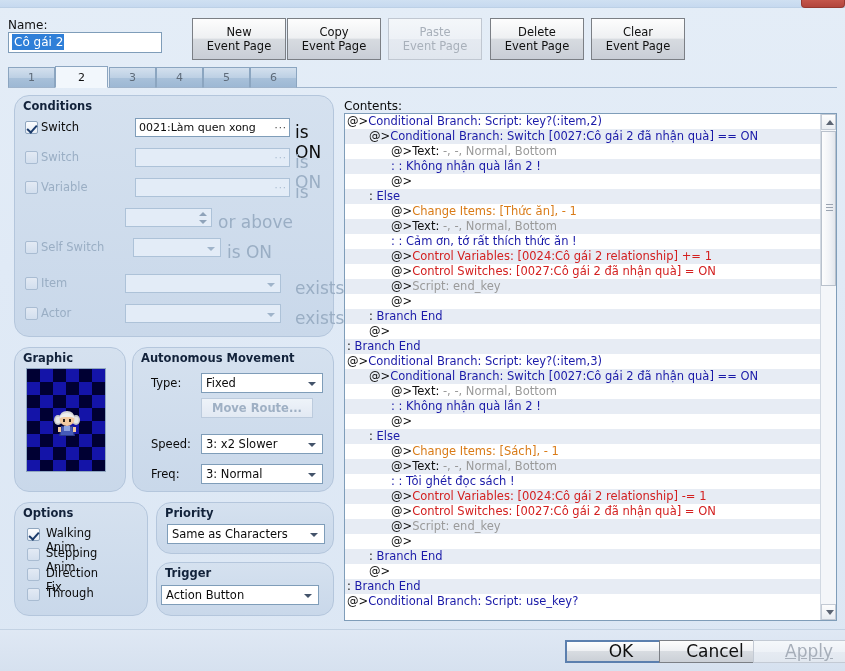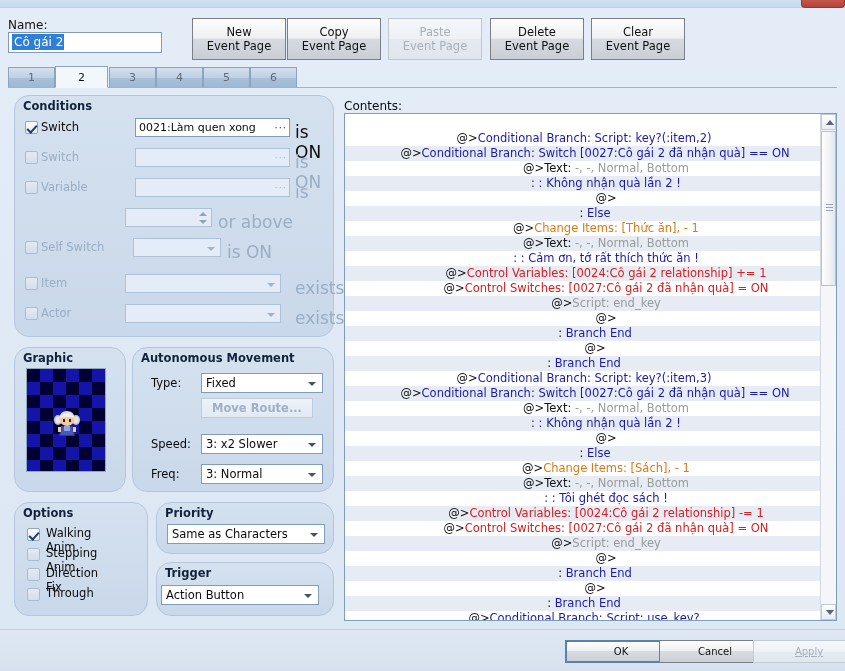--- a/index.html
+++ b/index.html
@@ -163,21 +163,21 @@
   
   #priority { left:156px; top:502px; width:178px; height:52px; }
   #trigger  { left:156px; top:562px; width:178px; height:54px; }
 
   
   #contentslabel { position:absolute; left:344px; top:99px; font-size:12px; }
   #contentsbox {
     position:absolute; left:344px; top:113px; width:493px; height:508px;
     background:#ffffff; border:1px solid #7f9db9; overflow:hidden;
   }
-  #contentslist { position:absolute; left:0; top:17px; width:476px;text-align:center; }
+  #contentslist { position:absolute; left:0; top:0; width:476px; }
   .crow {
     height:15px; line-height:15px; white-space:nowrap; overflow:hidden;
     font-size:11.5px; font-family:"DejaVu Sans", sans-serif; padding-left:2px;
   }
   .crow.alt { background:#e7ecf4; }
   .ind { display:inline-block; }
   .tok-blue { color:#1a1aa8; }
   .tok-red  { color:#d32020; }
   .tok-orange { color:#d97b17; }
   .tok-gray { color:#9a9a9a; }
@@ -208,21 +208,21 @@
 
   
   #footer {
     position:absolute; left:0; bottom:0; width:845px; height:42px;
     background:linear-gradient(#dfe8f4 0%, #d6e1ef 100%);
     border-top:1px solid #c3d2e3;
   }
   .dlgbtn {
     position:absolute; top:10px; width:112px; height:23px;
     background:linear-gradient(#fdfdfd 0%, #eef0f3 48%, #d8dce1 50%, #cbd0d7 100%);
-    border:1px solid #7b7f85; font-size:10px; text-align:center; line-height:21px;
+    border:1px solid #7b7f85; font-size:17px; text-align:center; line-height:21px;
     cursor:default; color:#101010;
   }
   #okbtn { left:565px; border:2px solid #5b7fae; line-height:19px; }
   #cancelbtn { left:659px; }
   #applybtn {
     left:753px;
     background:linear-gradient(#f5f8fb 0%, #eef2f7 50%, #e6ebf2 51%, #e1e7ef 100%);
     border:1px solid #c3cad4; color:#a6aeb9;
   }
   #applybtn u { text-decoration:underline; }

